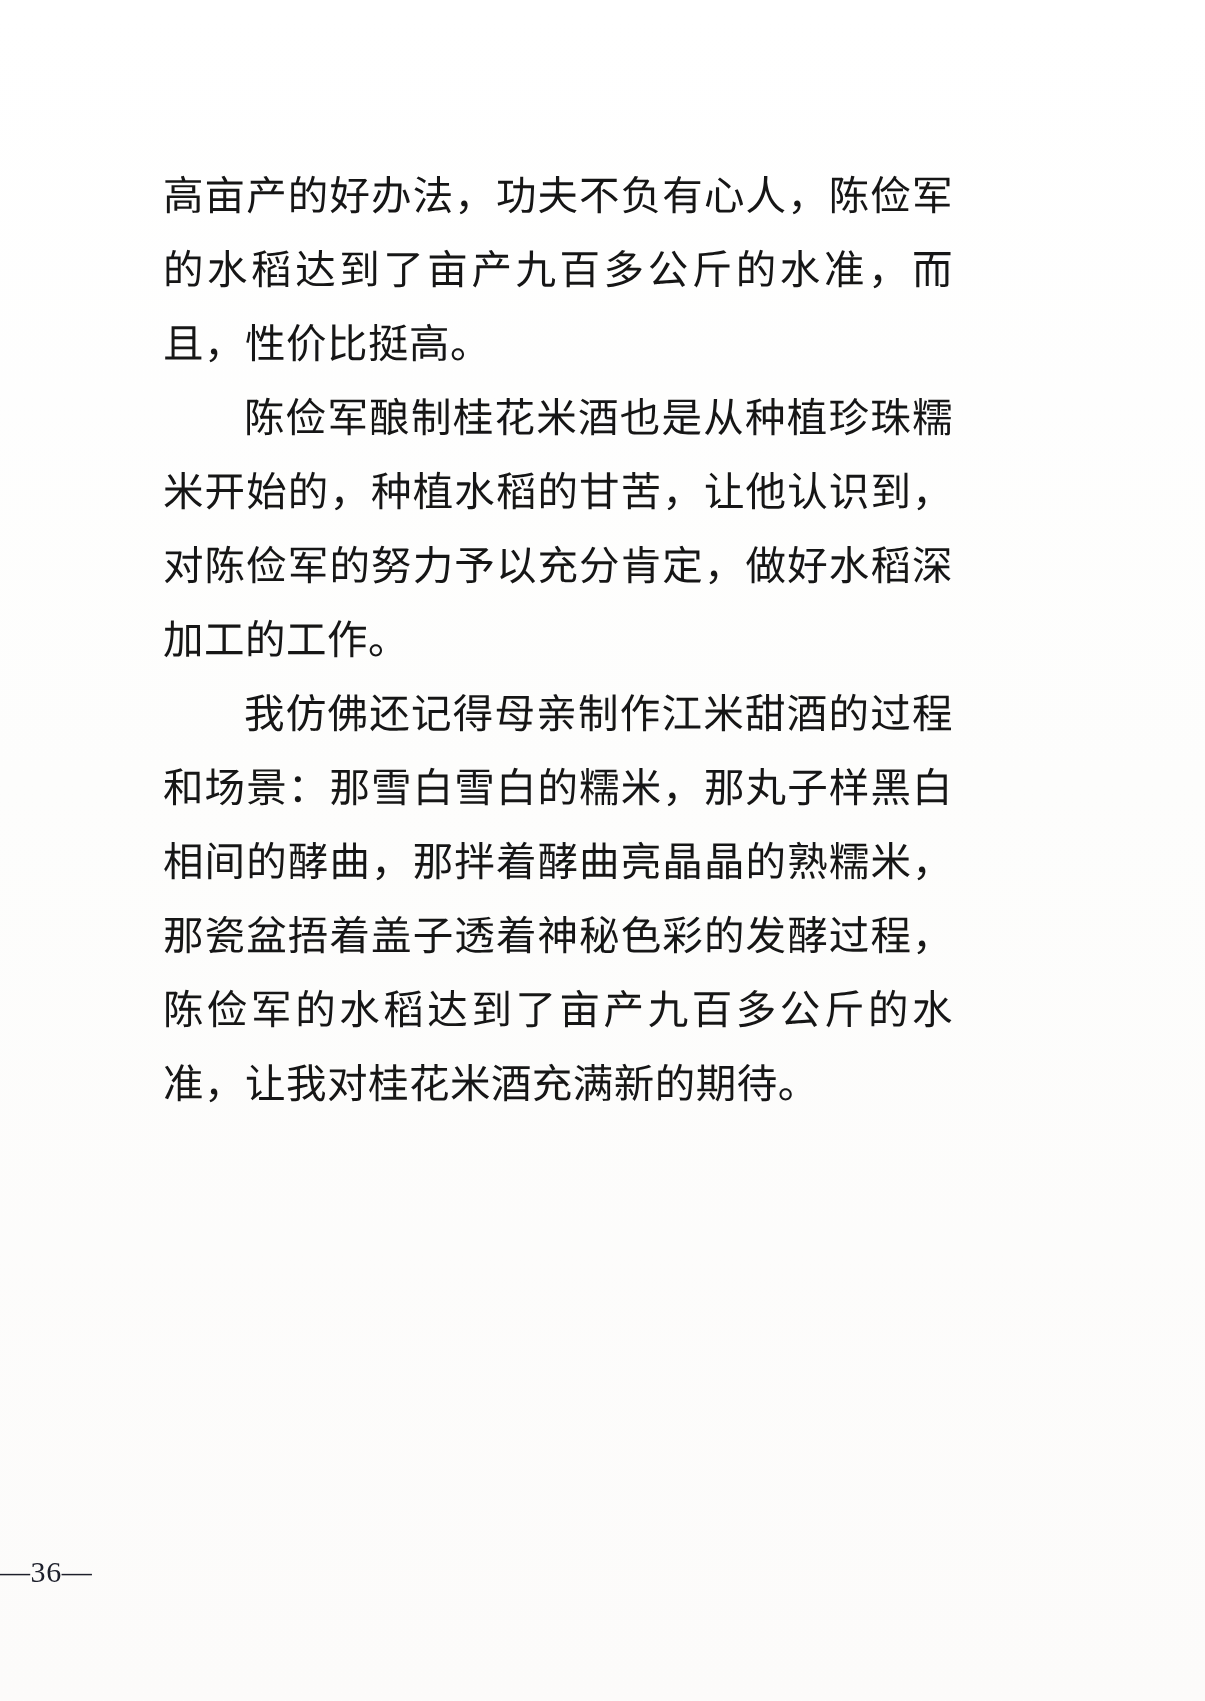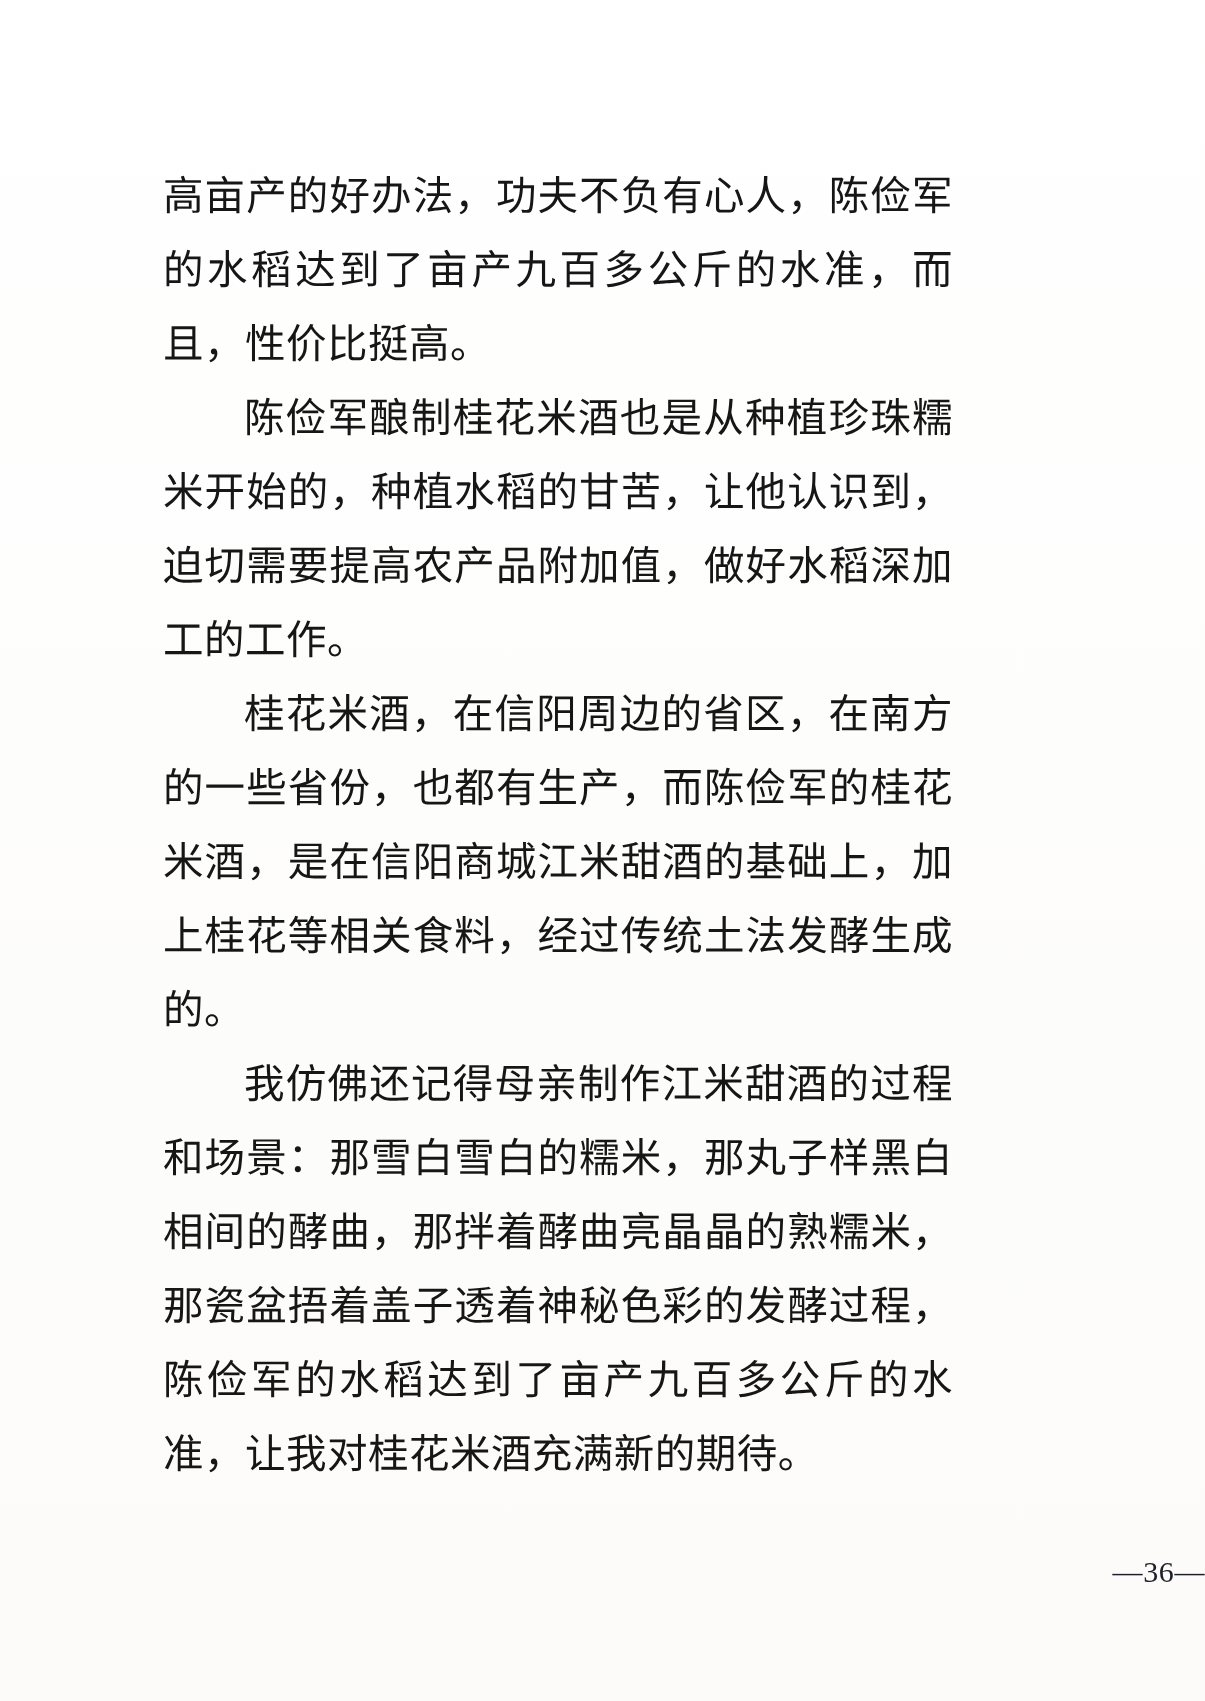--- a/index.html
+++ b/index.html
@@ -50,35 +50,34 @@
 
   .para.first {
     text-indent: 0;
   }
 
   .page-number {
     position: absolute;
     left: 0;
     right: 0;
     top: 1543px;
-    text-align: right;
+    text-align: left;
     font-family: "Liberation Serif", "DejaVu Serif", serif;
     font-size: 30px;
     letter-spacing: 0.02em;
     color: #1d1f2b;
   }
 </style>
 </head>
 <body>
 
 <div class="page">
   <div class="page-surface"></div>
 
   <div class="text-column">
     <p class="para first">高亩产的好办法，功夫不负有心人，陈俭军的水稻达到了亩产九百多公斤的水准，而且，性价比挺高。</p>
-    <p class="para">陈俭军酿制桂花米酒也是从种植珍珠糯米开始的，种植水稻的甘苦，让他认识到，迫切需要提高农产品附加值，做好水稻深加工的工作。</p>
-    <p class="para">桂花米酒，在信阳周边的省区，在南方的一些省份，也都有生产，而陈俭军的桂花米酒，是在信阳商城江米甜酒的基础上，加上桂花等相关食料，经过传统土法发酵生成的。</p>
+    <p class="para">陈俭军酿制桂花米酒也是从种植珍珠糯米开始的，种植水稻的甘苦，让他认识到，对陈俭军的努力予以充分肯定，做好水稻深加工的工作。</p>
     <p class="para">我仿佛还记得母亲制作江米甜酒的过程和场景：那雪白雪白的糯米，那丸子样黑白相间的酵曲，那拌着酵曲亮晶晶的熟糯米，那瓷盆捂着盖子透着神秘色彩的发酵过程，陈俭军的水稻达到了亩产九百多公斤的水准，让我对桂花米酒充满新的期待。</p>
 
   </div>
 
   <div class="page-number">—36—</div>
 </div>
 
 </body></html>

